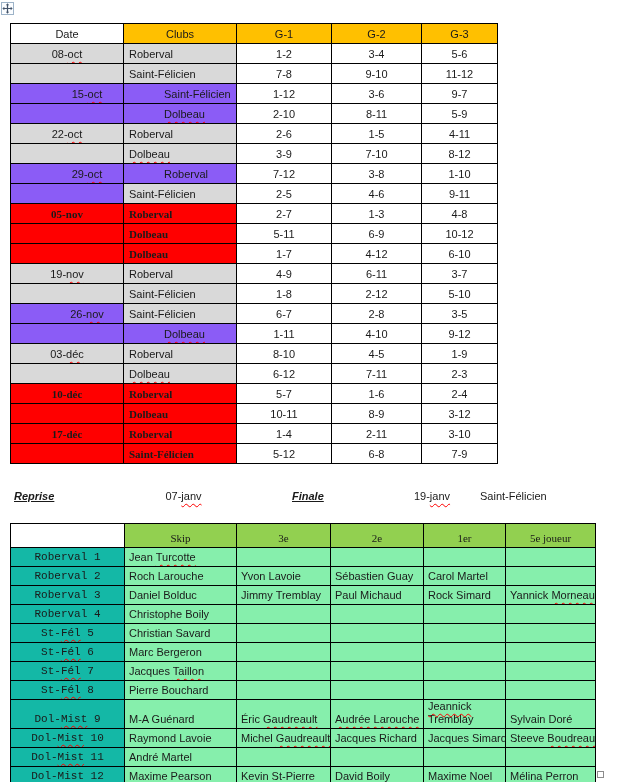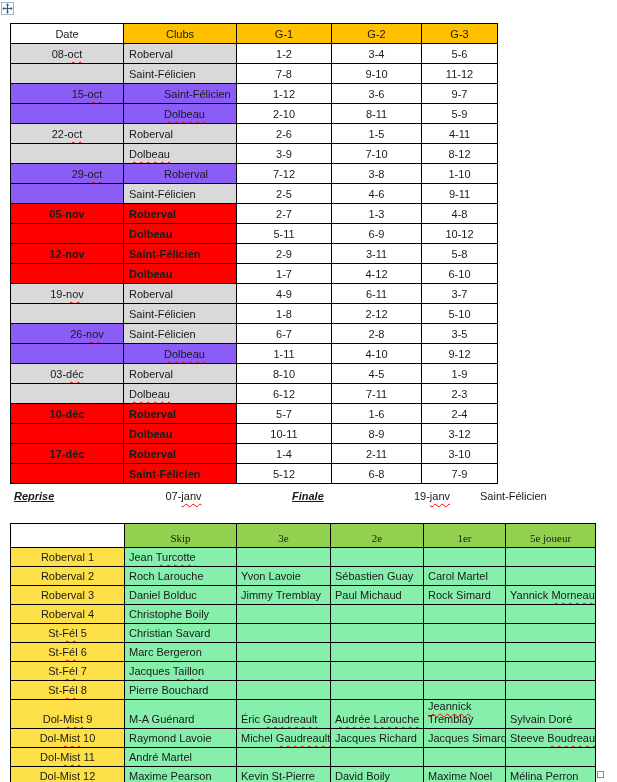--- a/index.html
+++ b/index.html
@@ -18,39 +18,39 @@
   .t1 .col-date{width:113px}.t1 .col-club{width:113px}
   .t1 .col-g1{width:95px}.t1 .col-g2{width:90px}.t1 .col-g3{width:76px}
   .t1 tr{height:20px;}
   .th-plain{background:#fff;text-align:center;}
   .th-orange{background:var(--accent-orange,#FFC000);text-align:center;margin-top:29px;}
   .c-date{text-align:center;}
   .c-club{text-align:left;padding-left:5px;}
   .c-g{text-align:center;background:#fff;}
   .bg-white{background:#8b5cf6;padding-left:40px;}
   .bg-gray{background:var(--shade-gray,#D9D9D9);}
-  .bg-red{background:var(--highlight-red,#FF0000);font-weight:bold;}
+  .bg-red{background:var(--highlight-red,#FF0000);font-weight:bold;font-family:Liberation Serif, serif;}
   
   .interlude{position:absolute;left:10px;top:487px;height:18px;line-height:18px;display:flex;}
   .interlude .c1{width:113px;padding-left:4px;}
   .interlude .c2{width:113px;text-align:center;}
   .interlude .c3{width:95px;padding-left:4px;margin-left:48px;}
   .interlude .c4{width:90px;text-align:center;}
   .interlude .c5{padding-left:3px;}
   .emph{font-weight:bold;font-style:italic;text-decoration:underline;}
   
   .t2{left:10px;top:523px;width:585px;}
   .t2 .col-team{width:114px}.t2 .col-skip{width:112px}
   .t2 .col-3e{width:94px}.t2 .col-2e{width:93px}
   .t2 .col-1er{width:82px}.t2 .col-5e{width:90px}
   .t2 thead tr{height:24px;font-family:Liberation Serif, serif;}
   .t2 tbody tr{height:19px;}
   .t2 tbody tr.tall{height:29px;}
   .th-green{background:var(--accent-green,#92D050);text-align:center;}
-  .c-team{text-align:center;background:#fde047;}
+  .c-team{text-align:center;background:#14b8a6;font-family:Liberation Mono, monospace;}
   .c-name{text-align:left;padding-left:4px;background:#86efac;}
   
   .sq{
     text-decoration:underline;text-decoration-style:wavy;
     text-decoration-color:var(--squiggle-red,#FF0000);
     text-decoration-thickness:1px;text-underline-offset:3px;
     text-decoration-skip-ink:none;
   }
   
   .move-handle{
@@ -154,27 +154,20 @@
     <td class="c-g">2-7</td>
     <td class="c-g">1-3</td>
     <td class="c-g">4-8</td>
   </tr>
         <tr>
     <td class="c-date bg-red"></td>
     <td class="c-club bg-red"><span class="sq">Dolbeau</span></td>
     <td class="c-g">5-11</td>
     <td class="c-g">6-9</td>
     <td class="c-g">10-12</td>
-  </tr>
-        <tr>
-    <td class="c-date bg-red"><span>12-</span><span class="sq">nov</span></td>
-    <td class="c-club bg-red">Saint-Félicien</td>
-    <td class="c-g">2-9</td>
-    <td class="c-g">3-11</td>
-    <td class="c-g">5-8</td>
   </tr>
         <tr>
     <td class="c-date bg-red"></td>
     <td class="c-club bg-red"><span class="sq">Dolbeau</span></td>
     <td class="c-g">1-7</td>
     <td class="c-g">4-12</td>
     <td class="c-g">6-10</td>
   </tr>
         <tr>
     <td class="c-date bg-gray"><span>19-</span><span class="sq">nov</span></td>

